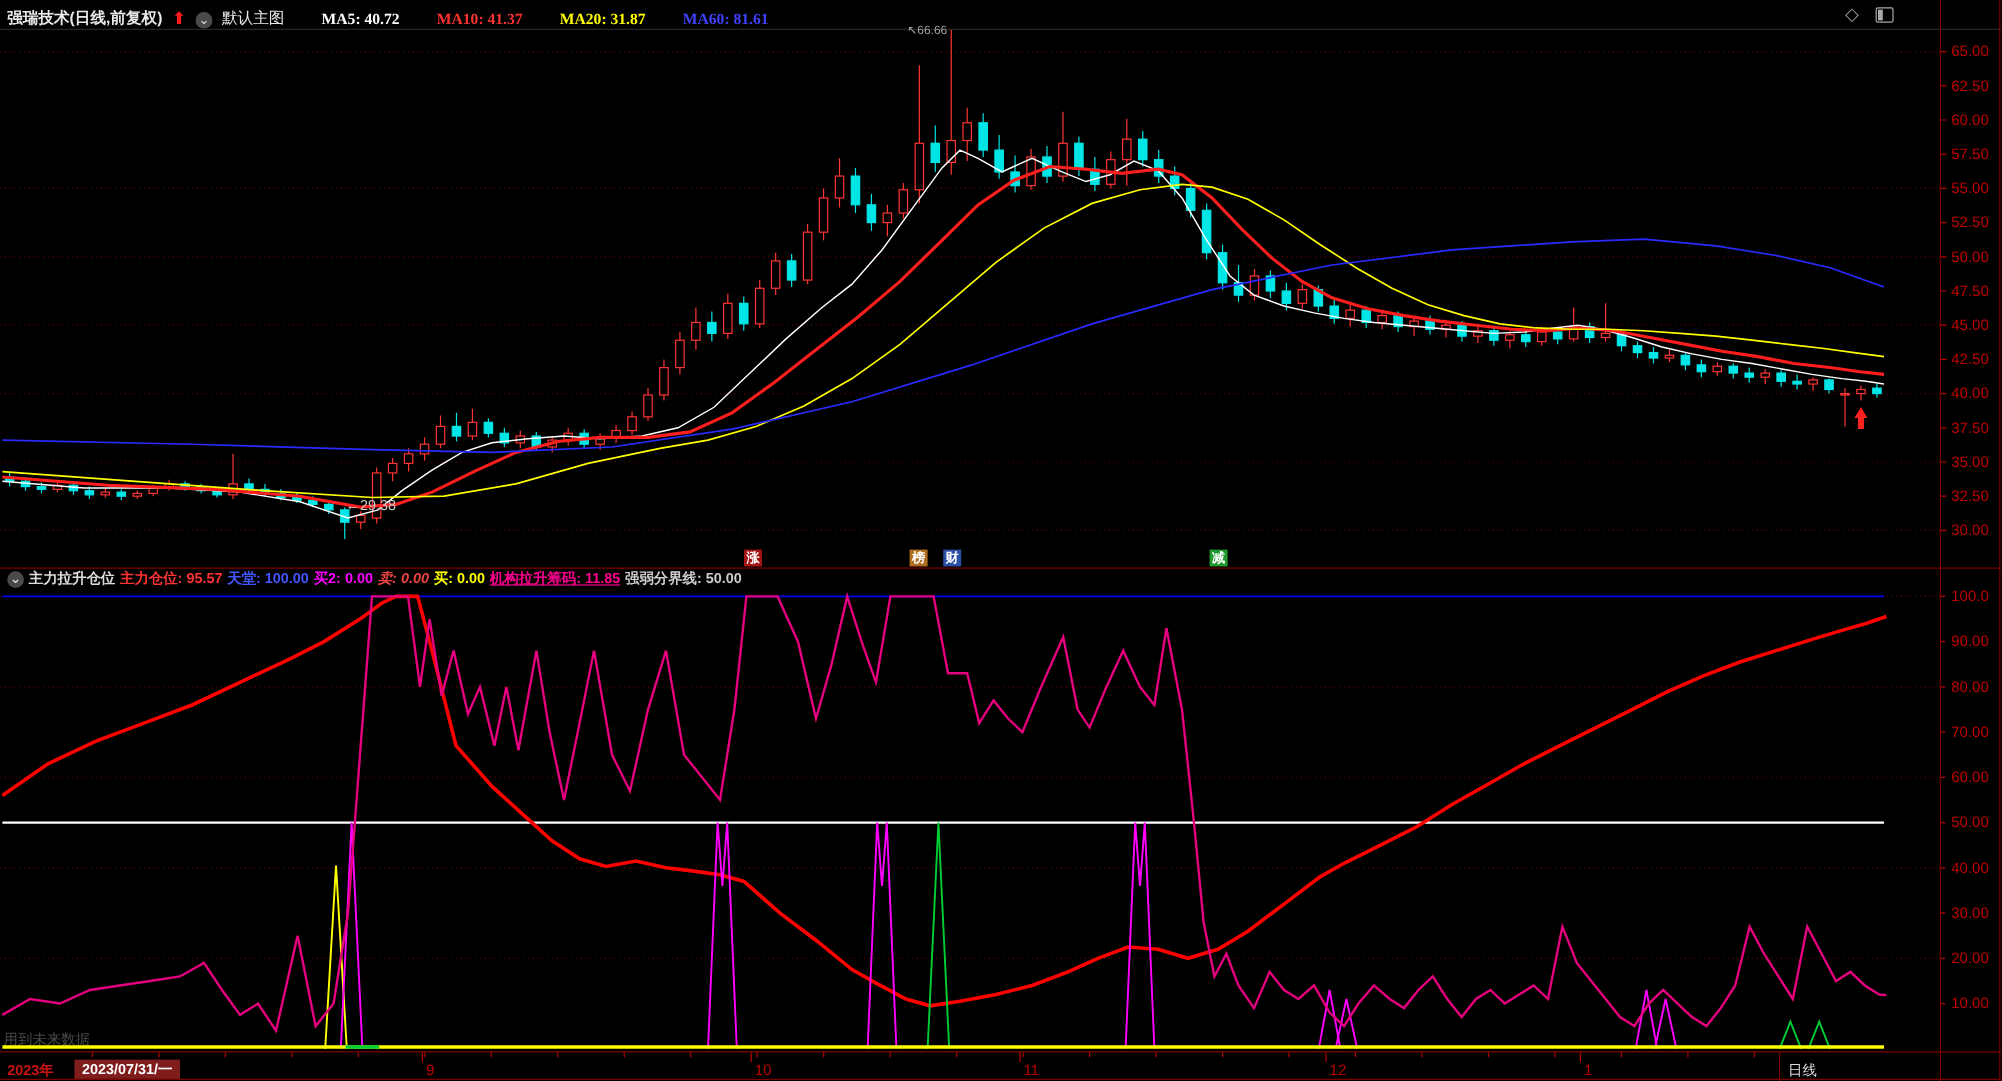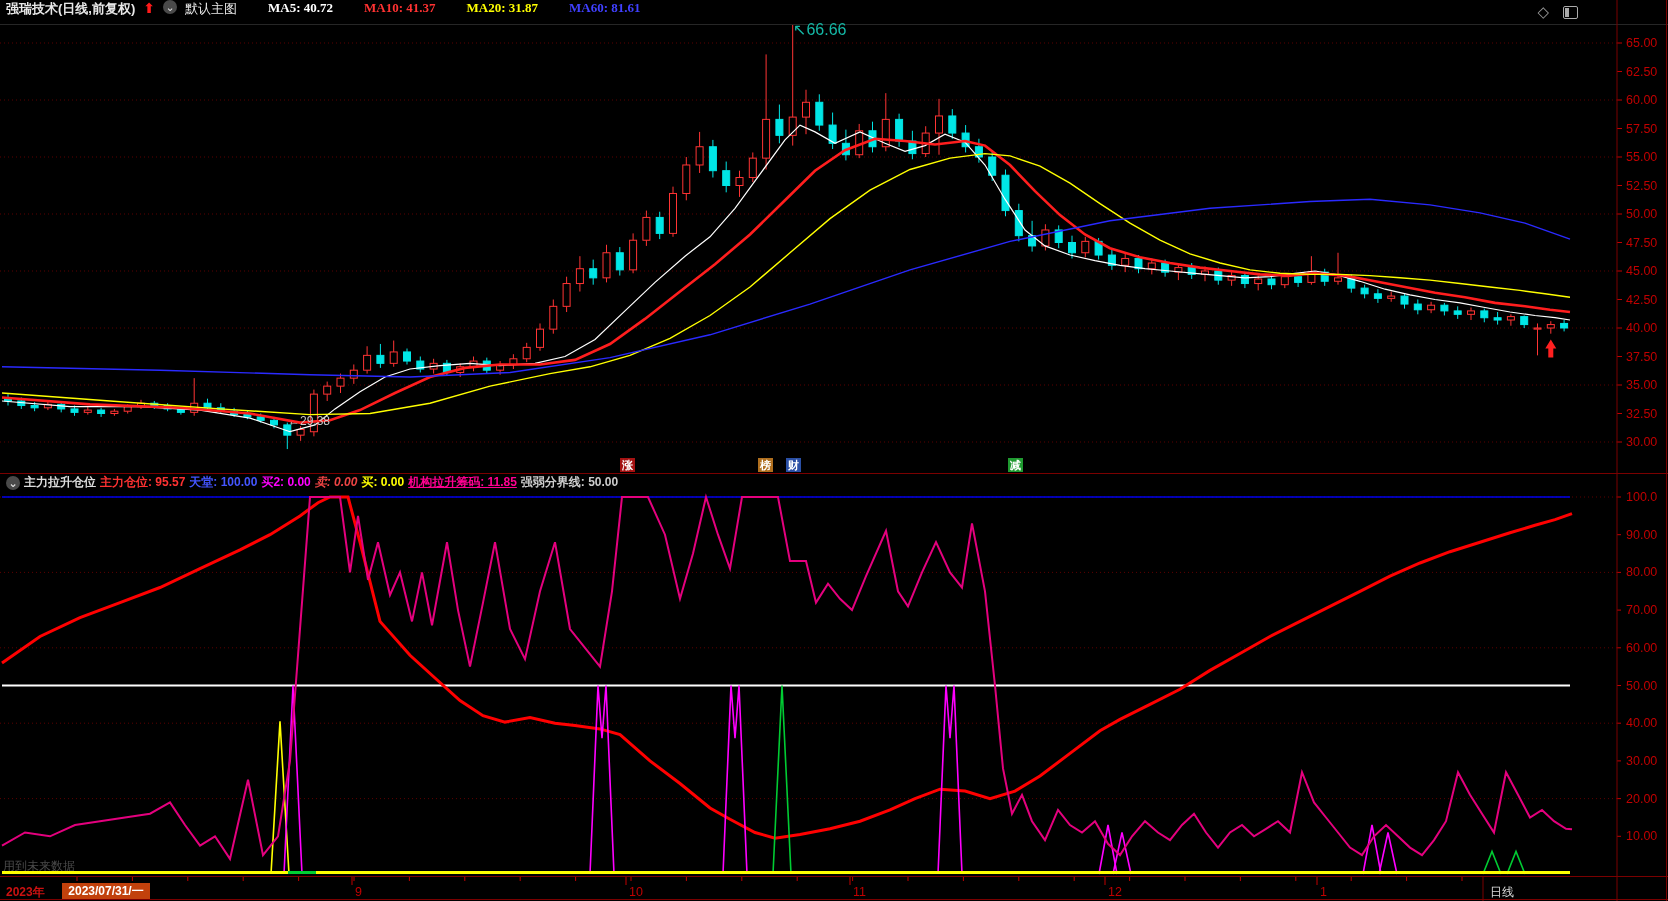--- a/index.html
+++ b/index.html
@@ -1,41 +1,41 @@
 <!DOCTYPE html>
 <html><head>
 <meta charset="utf-8">
 <style>
   html,body{margin:0;padding:0;background:#000;}
   #app{position:relative;width:1668px;height:901px;background:#000;overflow:hidden;
        font-family:"Liberation Sans","DejaVu Sans",sans-serif;}
   #titlebar{position:absolute;left:0;top:0;width:1668px;height:24px;background:#000;
-            display:flex;align-items:flex-start;font-size:13px;color:#e8e8e8;}
+            display:flex;align-items:flex-end;font-size:13px;color:#e8e8e8;}
   #titlebar .t{margin-left:6px;font-weight:bold;letter-spacing:0;}
   .uparrow{color:#ff1a1a;font-size:14px;font-weight:bold;margin-left:8px;}
   .circbtn{display:inline-flex;align-items:center;justify-content:center;width:14px;height:14px;
            border-radius:50%;background:#4a4a4a;color:#ddd;font-size:11px;line-height:14px;margin-left:8px;}
   .ovl{margin-left:8px;font-weight:normal;}
   .ma{margin-left:31px;font-weight:bold;font-family:Liberation Serif, serif;}
   #topicons{position:absolute;right:90px;top:3px;display:flex;align-items:center;gap:14px;}
   .diamond{color:#999;font-size:15px;}
   .layouticon{display:inline-block;width:13px;height:11px;border:1px solid #aaa;border-radius:2px;position:relative;}
   .layouticon::after{content:"";position:absolute;left:1px;top:1px;width:4px;height:9px;background:#aaa;}
   #lowhdr{position:absolute;left:0;top:474px;width:1610px;height:17px;display:flex;align-items:center;
           font-size:12px;font-weight:bold;white-space:nowrap;}
   #lowhdr .r{margin-left:4px;}
   .badge{position:absolute;top:458px;width:15px;height:14px;color:#fff;font-size:11px;line-height:14px;
          text-align:center;font-weight:bold;}
   #watermark{position:absolute;left:3px;top:858px;color:#4a4a4a;font-size:12px;z-index:1;}
   svg{position:absolute;left:0;top:0;z-index:2;}
-  #datebox{position:absolute;left:62px;top:883px;width:88px;height:16px;background:#c2410c;color:#fff;
+  #datebox{position:absolute;left:62px;top:883px;width:88px;height:16px;background:#7f1d1d;color:#fff;
            font-size:12px;line-height:16px;text-align:center;z-index:3;font-weight:bold;}
   #yearlbl{position:absolute;left:6px;top:884px;color:#cc1111;font-size:12px;z-index:3;font-weight:bold;}
   #periodlbl{position:absolute;left:1490px;top:884px;color:#ddd;font-size:12px;z-index:3;font-family:Liberation Serif, serif;}
-  #highmark{position:absolute;left:793px;top:20px;color:#14b8a6;font-size:16px;z-index:3;}
+  #highmark{position:absolute;left:756px;top:20px;color:#a3a3a3;font-size:10px;z-index:3;}
   #lowmark{position:absolute;left:288px;top:414px;color:#ccc;font-size:12px;z-index:3;}
 </style>
 </head>
 <body>
 
 <div id="app">
 
   <div id="watermark">用到未来数据</div>
 
   <svg id="cv" width="1668" height="901">

